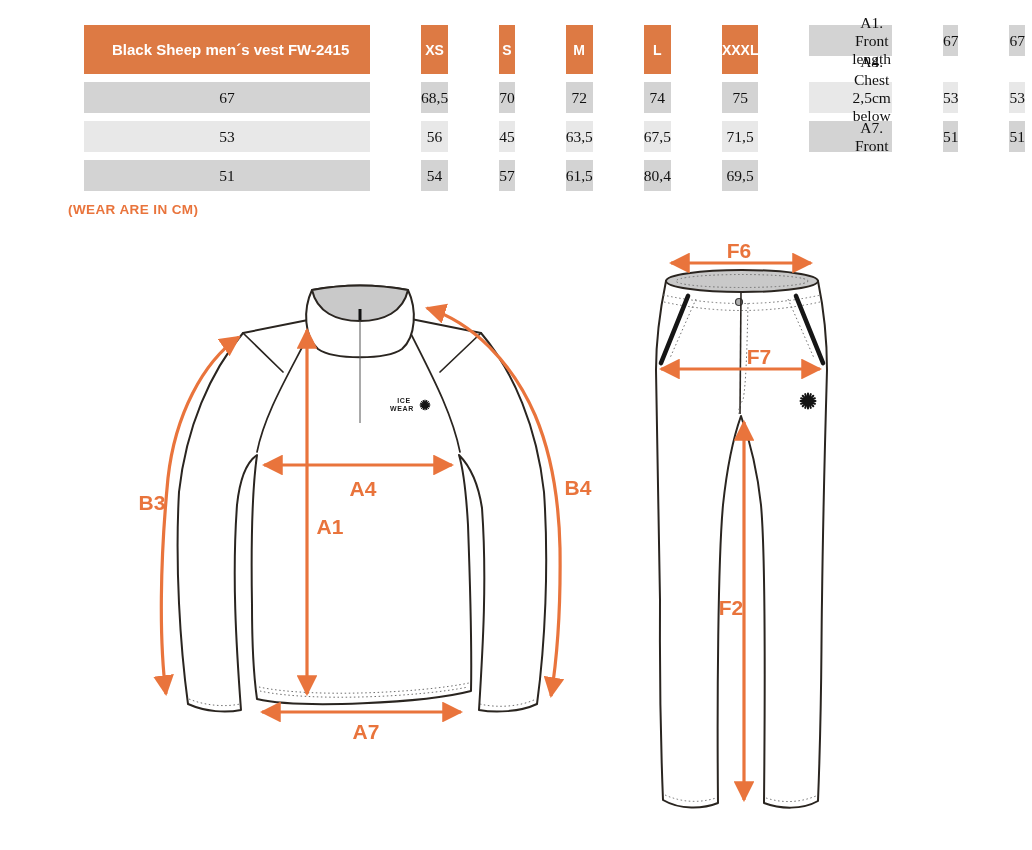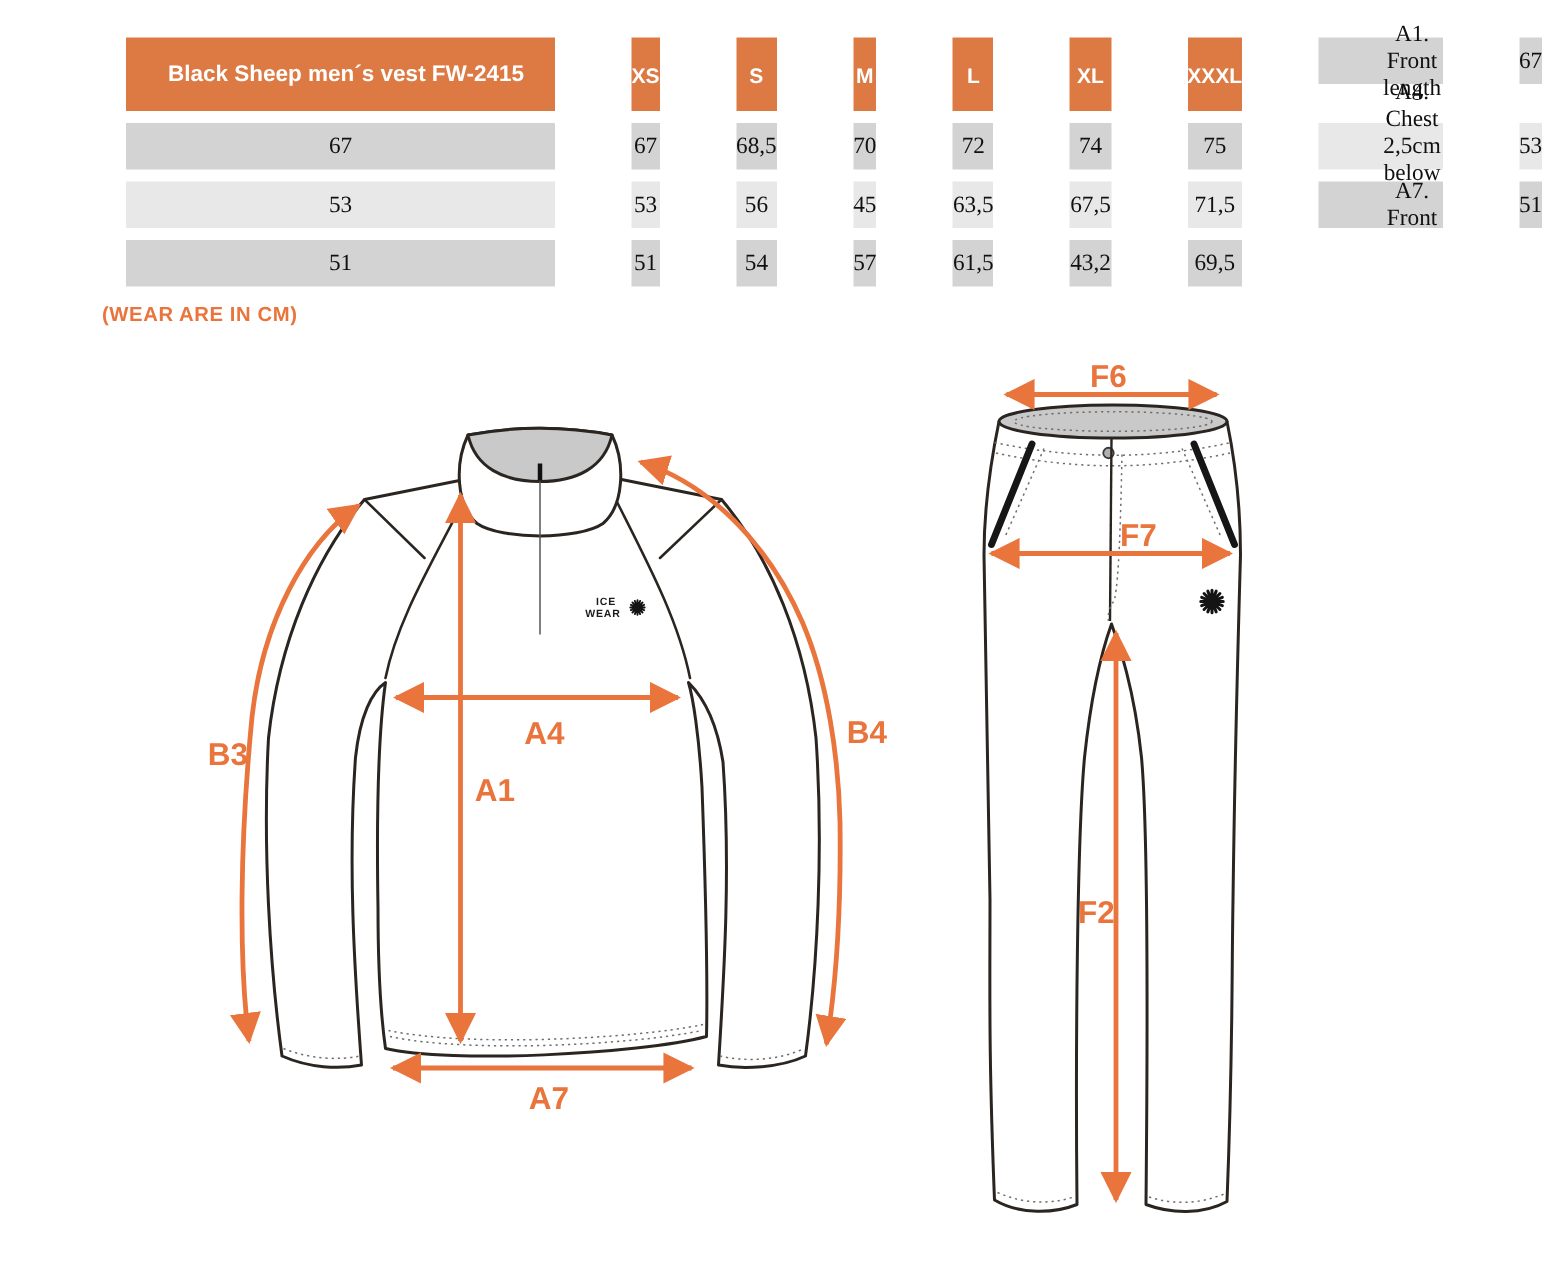--- a/index.html
+++ b/index.html
@@ -41,21 +41,20 @@
 <body>
 
 <div class="page">
 
   <div class="size-table">
     <div class="cell th title">Black Sheep men´s vest FW-2415</div>
     <div class="cell th">XS</div>
     <div class="cell th">S</div>
     <div class="cell th">M</div>
     <div class="cell th">L</div>
-    <div class="cell th">XL</div>
     <div class="cell th">XXXL</div>
 
     <div class="cell dr r0 lbl">A1. Front length</div>
     <div class="cell dr r0">67</div>
     <div class="cell dr r0">67</div>
     <div class="cell dr r0">67</div>
     <div class="cell dr r0">68,5</div>
     <div class="cell dr r0">70</div>
     <div class="cell dr r0">72</div>
     <div class="cell dr r0">74</div>
@@ -71,21 +70,21 @@
     <div class="cell dr r1">67,5</div>
     <div class="cell dr r1">71,5</div>
 
     <div class="cell dr r2 lbl">A7. Front</div>
     <div class="cell dr r2">51</div>
     <div class="cell dr r2">51</div>
     <div class="cell dr r2">51</div>
     <div class="cell dr r2">54</div>
     <div class="cell dr r2">57</div>
     <div class="cell dr r2">61,5</div>
-    <div class="cell dr r2">43,2</div>
+    <div class="cell dr r2">80,4</div>
     <div class="cell dr r2">69,5</div>
   </div>
 
   <div class="sizes-note">(WEAR ARE IN CM)</div>
 
   <svg class="diagrams" width="1032" height="610" viewBox="0 240 1032 610">
     <defs>
       <marker id="ah" viewBox="0 0 10 10" refX="9" refY="5" markerWidth="6.5" markerHeight="6.5" orient="auto-start-reverse" markerUnits="strokeWidth">
         <path class="ahp" d="M0,0 L10,5 L0,10 Z"></path>
       </marker>

